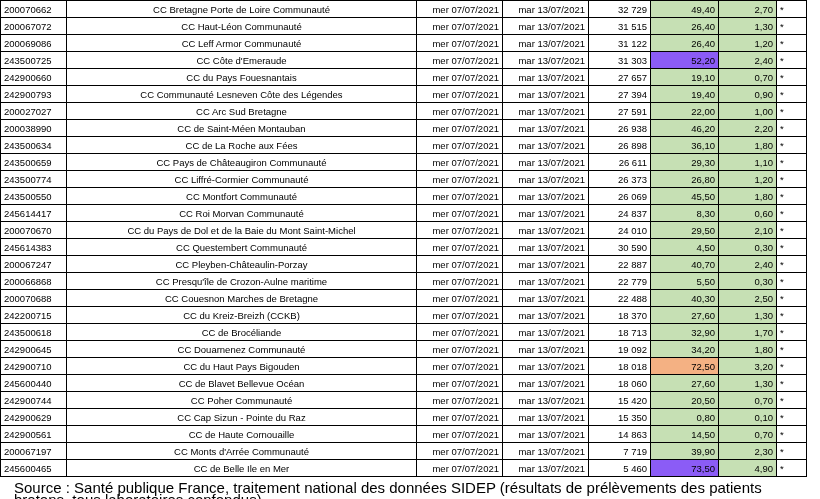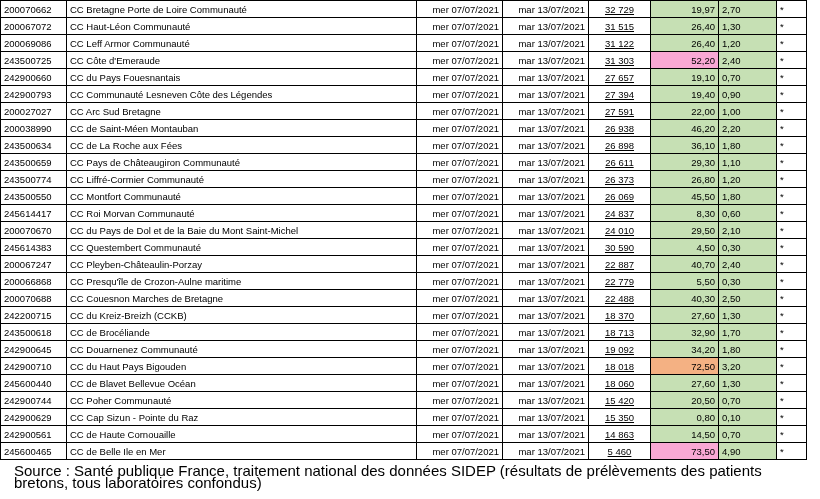--- a/index.html
+++ b/index.html
@@ -39,31 +39,31 @@
   col.c-code   { width: 66px; }
   col.c-name   { width: 350px; }
   col.c-d1     { width: 86px; }
   col.c-d2     { width: 86px; }
   col.c-pop    { width: 62px; }
   col.c-inc    { width: 68px; }
   col.c-pos    { width: 58px; }
   col.c-star   { width: 30px; }
 
   td.code   { text-align: left; }
-  td.name   { text-align: left; }
+  td.name   { text-align: center; }
   td.date   { text-align: right; }
-  td.pop    { text-align: center; padding-right: 6px; text-decoration: underline; }
+  td.pop    { text-align: right; padding-right: 6px; }
   td.inc    { text-align: right; padding-right: 10px; }
-  td.pos    { padding-right: 10px; }
+  td.pos    { text-align: right; padding-right: 10px; }
   td.star   { border: none; text-align: left; padding-left: 4px; font-size: 10px; }
 
   
   .f-green   { background: #c6e0b4; }
   .f-orange  { background: #f4b183; }
-  .f-orangel { background: #f9a8d4; }
+  .f-orangel { background: #8b5cf6; }
 
   .notes {
     padding: 5px 0 0 14px;
     font-size: 8.6px;
     line-height: 12.4px;
   }
   .notes .src {
     margin-bottom: 8px;
     font-size: 15px;
   }
@@ -84,21 +84,21 @@
         <col class="c-pos">
         <col class="c-star">
     </colgroup>
     <tbody>
         <tr>
           <td class="code">200070662</td>
           <td class="name">CC Bretagne Porte de Loire Communauté</td>
           <td class="date">mer 07/07/2021</td>
           <td class="date">mar 13/07/2021</td>
           <td class="pop">32 729</td>
-          <td class="inc f-green">19,97</td>
+          <td class="inc f-green">49,40</td>
           <td class="pos f-green">2,70</td>
           <td class="star">*</td>
         </tr>
         <tr>
           <td class="code">200067072</td>
           <td class="name">CC Haut-Léon Communauté</td>
           <td class="date">mer 07/07/2021</td>
           <td class="date">mar 13/07/2021</td>
           <td class="pop">31 515</td>
           <td class="inc f-green">26,40</td>
@@ -339,20 +339,30 @@
           <td class="code">242900561</td>
           <td class="name">CC de Haute Cornouaille</td>
           <td class="date">mer 07/07/2021</td>
           <td class="date">mar 13/07/2021</td>
           <td class="pop">14 863</td>
           <td class="inc f-green">14,50</td>
           <td class="pos f-green">0,70</td>
           <td class="star">*</td>
         </tr>
         <tr>
+          <td class="code">200067197</td>
+          <td class="name">CC Monts d'Arrée Communauté</td>
+          <td class="date">mer 07/07/2021</td>
+          <td class="date">mar 13/07/2021</td>
+          <td class="pop">7 719</td>
+          <td class="inc f-green">39,90</td>
+          <td class="pos f-green">2,30</td>
+          <td class="star">*</td>
+        </tr>
+        <tr>
           <td class="code">245600465</td>
           <td class="name">CC de Belle Ile en Mer</td>
           <td class="date">mer 07/07/2021</td>
           <td class="date">mar 13/07/2021</td>
           <td class="pop">5 460</td>
           <td class="inc f-orangel">73,50</td>
           <td class="pos f-green">4,90</td>
           <td class="star">*</td>
         </tr>
       </tbody>

